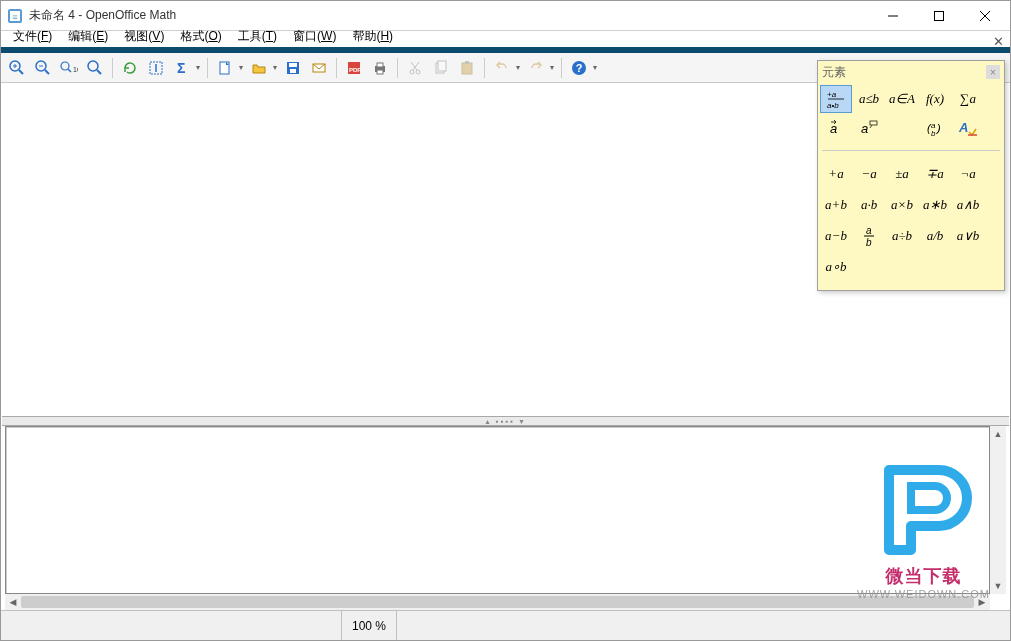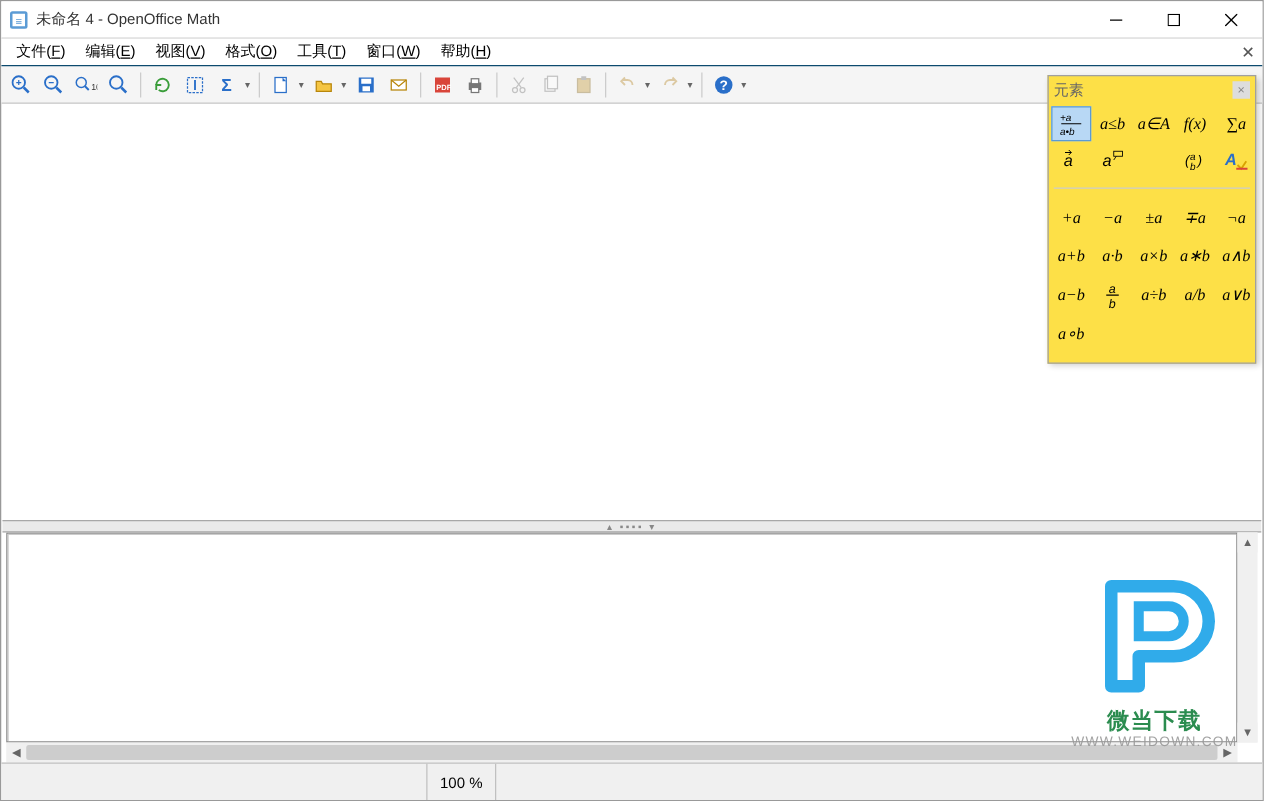--- a/index.html
+++ b/index.html
@@ -6,37 +6,37 @@
 body { background:#fff; width:1011px; height:641px; overflow:hidden; border:1px solid #999; position:relative; }
 
 
 .titlebar { height:30px; background:#fff; display:flex; align-items:center; padding:0 2px 0 6px; font-size:12px; color:#333; border-bottom:1px solid #d0d0d0; }
 .titlebar .appicon { width:16px; height:16px; margin-right:6px; display:inline-block; }
 .titlebar .t { flex:1; }
 .winbtn { width:46px; height:30px; display:flex; align-items:center; justify-content:center; }
 .winbtn svg { pointer-events:none; }
 
 
-.menubar { height:22px; background:#fff; display:flex; align-items:flex-end; padding:0 4px; font-size:12px; border-bottom:1px solid #0c4a6e; position:relative; }
+.menubar { height:22px; background:#fff; display:flex; align-items:flex-end; padding:0 4px; font-size:12px; border-bottom:6px solid #0c4a6e; position:relative; }
 .menuitem { padding:2px 8px; cursor:default; }
 .menuitem u { text-decoration:underline; }
 .docclose { position:absolute; right:6px; top:3px; font-size:13px; color:#555; cursor:default; }
 
 
 .toolbar { height:30px; background:#f5f5f5; border-bottom:1px solid #c8c8c8; display:flex; align-items:center; padding:0 4px; gap:2px; }
 .tbtn { width:24px; height:24px; display:flex; align-items:center; justify-content:center; border:1px solid transparent; border-radius:2px; }
 .tbtn.disabled { opacity:.4; }
 .tsep { width:1px; height:20px; background:#ccc; margin:0 3px; }
 .tdrop { width:8px; display:flex; align-items:center; justify-content:center; font-size:8px; color:#666; margin-left:-2px; }
 
 
 .canvas { position:absolute; top:83px; left:1px; right:1px; bottom:225px; background:#fff; border:0; }
 
 
-.elpanel { position:absolute; top:59px; right:5px; width:167px; background:#fde047; border:1px solid #a0a0a0; box-shadow:2px 2px 5px rgba(0,0,0,.2); z-index:5; }
+.elpanel { position:absolute; top:59px; right:5px; width:188px; background:#fef9c3; border:1px solid #a0a0a0; box-shadow:2px 2px 5px rgba(0,0,0,.2); z-index:5; }
 .elpanel .elhead { height:22px; display:flex; align-items:center; padding:0 4px; font-size:12px; color:#666; justify-content:space-between; }
 .elpanel .elhead .xb { width:14px; height:14px; background:#ddd; font-size:10px; display:flex; align-items:center; justify-content:center; color:#888; }
 .catgrid { display:grid; grid-template-columns:repeat(5,32px); grid-auto-rows:28px; gap:1px; padding:2px; }
 .catbtn, .opbtn { display:flex; align-items:center; justify-content:center; font-size:13px; font-family:"Cambria Math","Times New Roman",serif; font-style:italic; cursor:default; }
 .catbtn.sel { background:#b8d8f5; border:1px solid #5a9bd4; }
 .eldiv { height:1px; background:#ccc; margin:6px 4px; }
 .opgrid { display:grid; grid-template-columns:repeat(5,32px); grid-auto-rows:30px; gap:1px; padding:2px 2px 8px; }
 .fracsvg { font-style:normal; }
 
 
@@ -53,21 +53,21 @@
 .hscroll .ar { width:16px; height:16px; display:flex; align-items:center; justify-content:center; font-size:9px; color:#666; position:absolute; top:0; }
 .hscroll .ar:first-child { left:0; } .hscroll .ar:last-child { right:0; }
 .hscroll .thumb { position:absolute; left:16px; right:16px; top:2px; bottom:2px; background:#cdcdcd; border-radius:2px; }
 
 
 .statusbar { position:absolute; left:0; right:0; bottom:0; height:30px; background:#f0f0f0; border-top:1px solid #c0c0c0; display:flex; align-items:center; font-size:12px; }
 .statusbar .cell { border-left:1px solid #c0c0c0; height:100%; display:flex; align-items:center; padding:0 10px; }
 
 
 .watermark { position:absolute; right:20px; bottom:40px; text-align:center; pointer-events:none; opacity:.9; z-index:3; }
-.watermark .wt { font-size:18px; font-weight:bold; color:#15803d; font-family:"Microsoft YaHei"; letter-spacing:1px; }
+.watermark .wt { font-size:18px; font-weight:bold; color:#be185d; font-family:"Microsoft YaHei"; letter-spacing:1px; }
 .watermark .wu { font-size:11px; color:#999; letter-spacing:1px;text-align:center; }
 </style>
 </head>
 <body>
 
 <div class="titlebar">
   <span class="appicon">
     <svg width="16" height="16" viewBox="0 0 16 16">
         <rect x="1" y="1" width="14" height="14" fill="#5b9bd5" rx="2"></rect>
         <rect x="3" y="3" width="10" height="10" fill="#fff"></rect>

